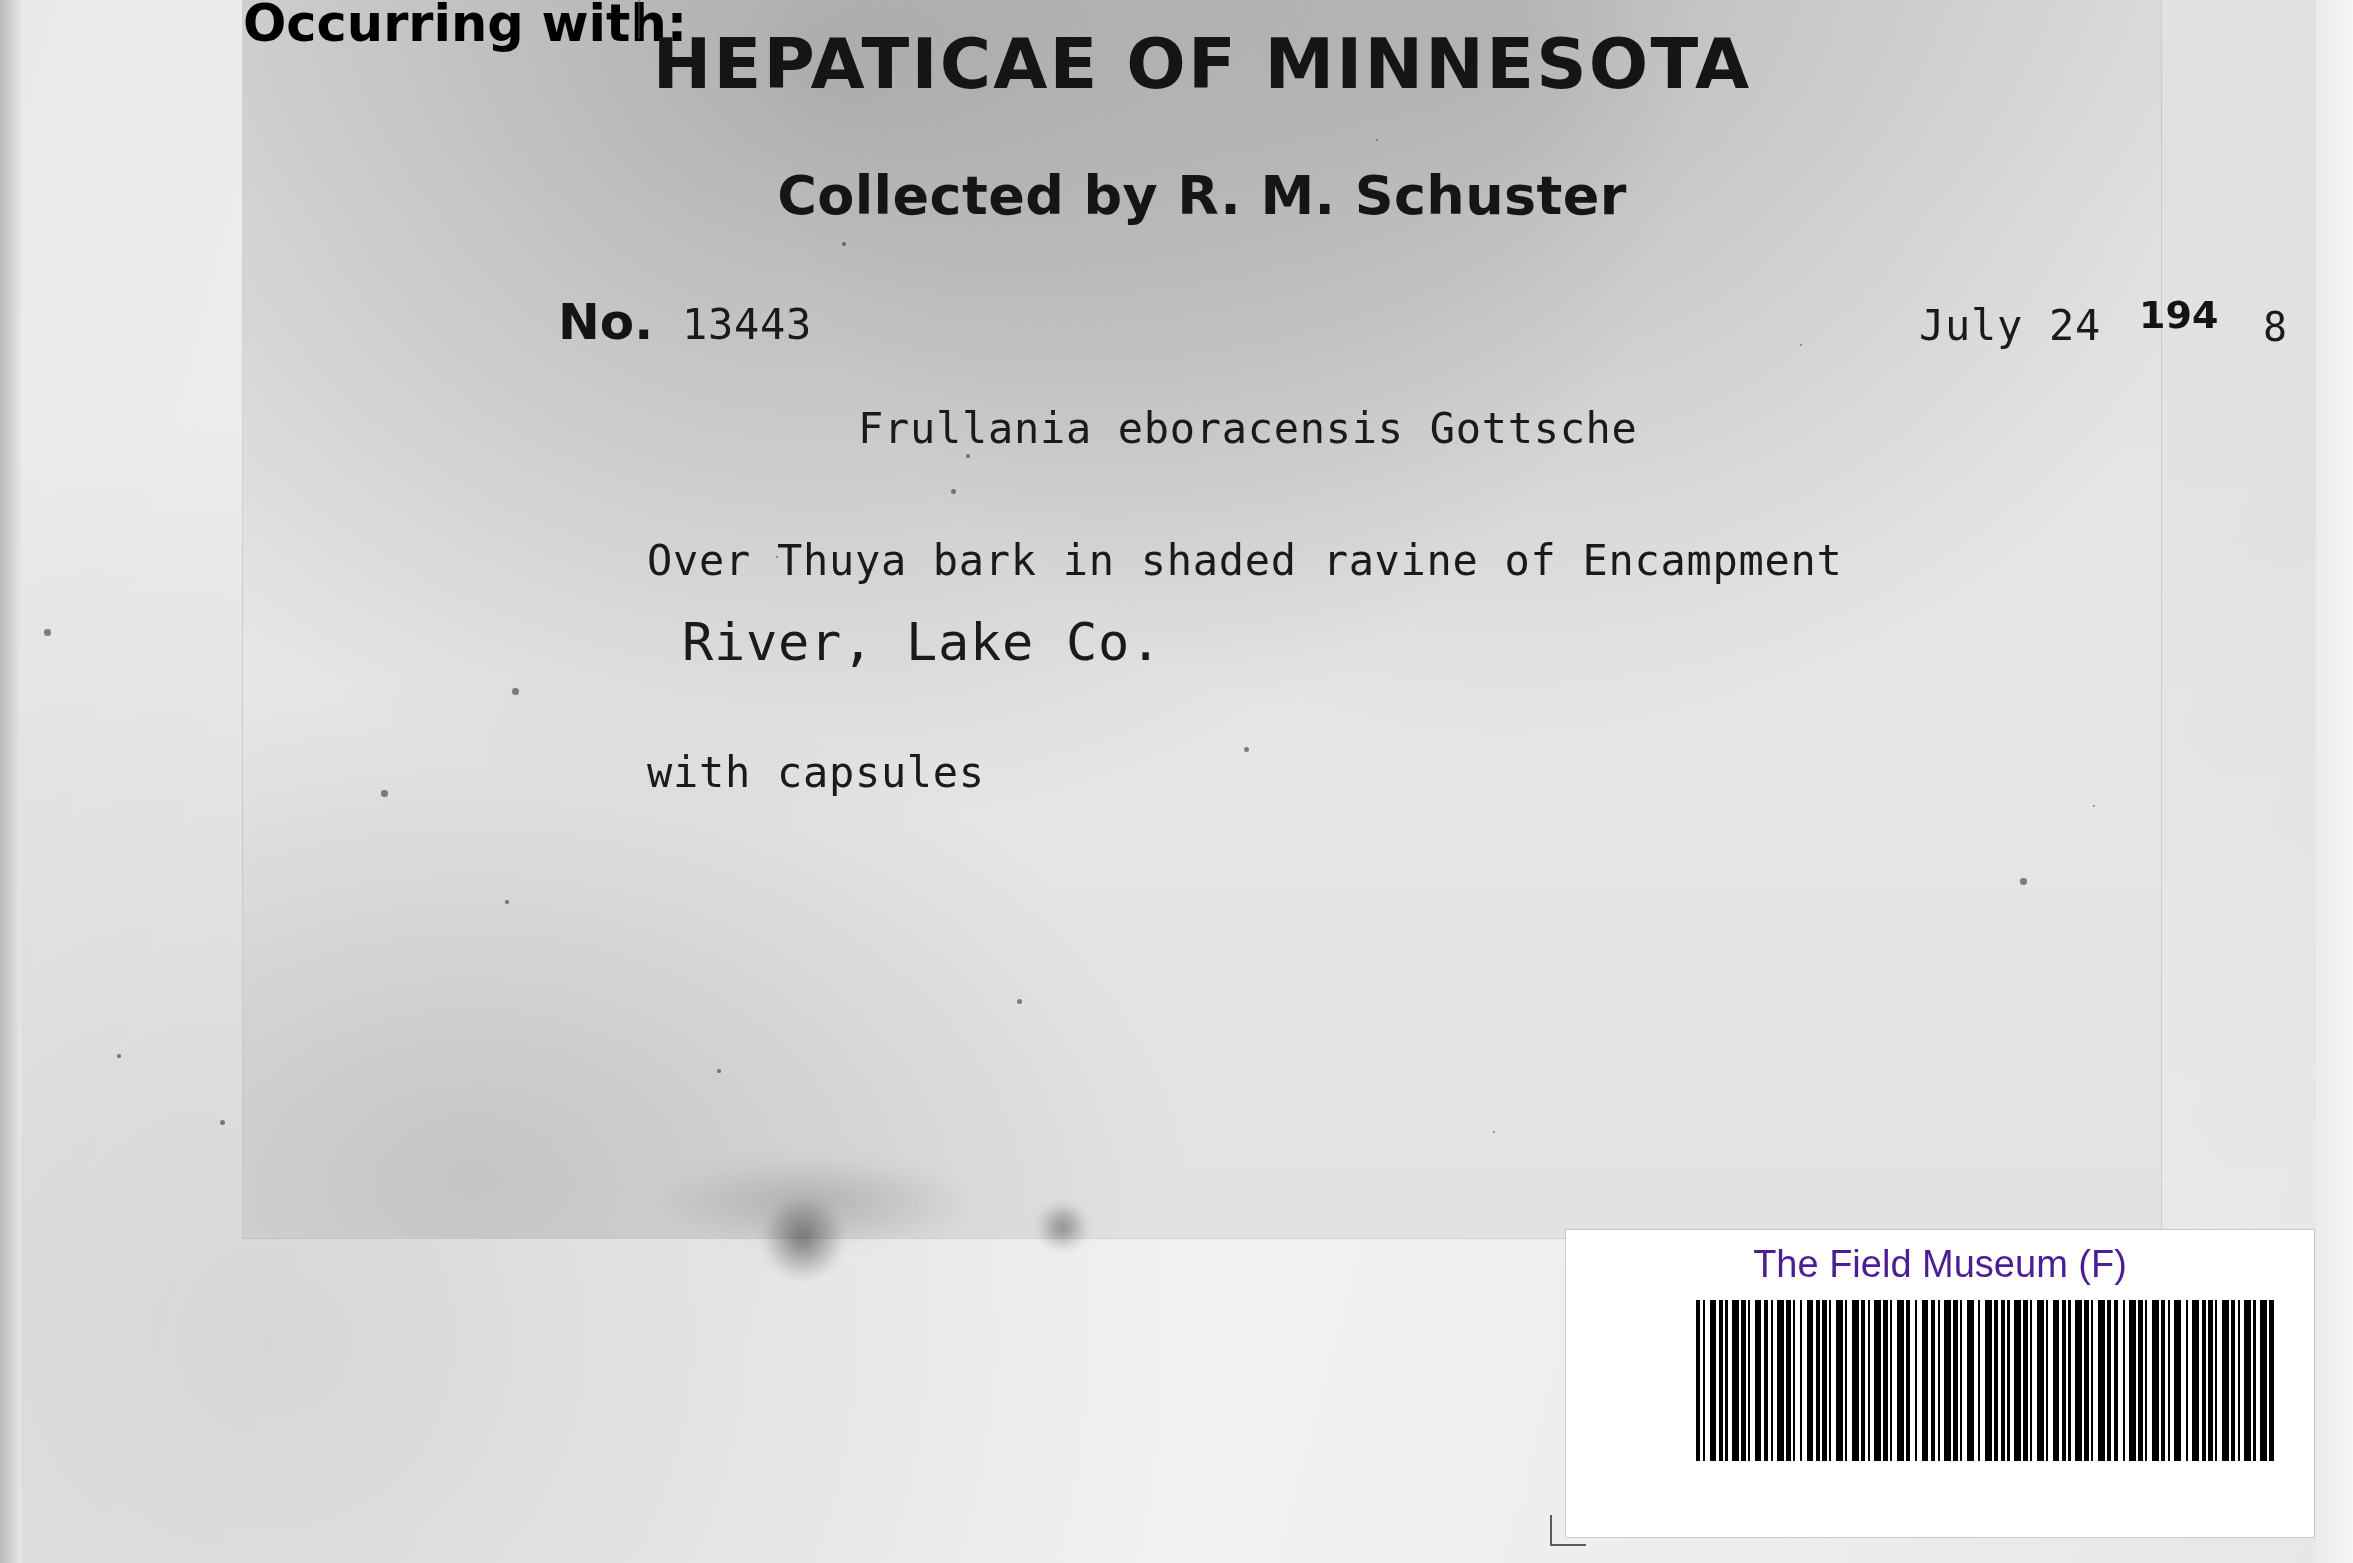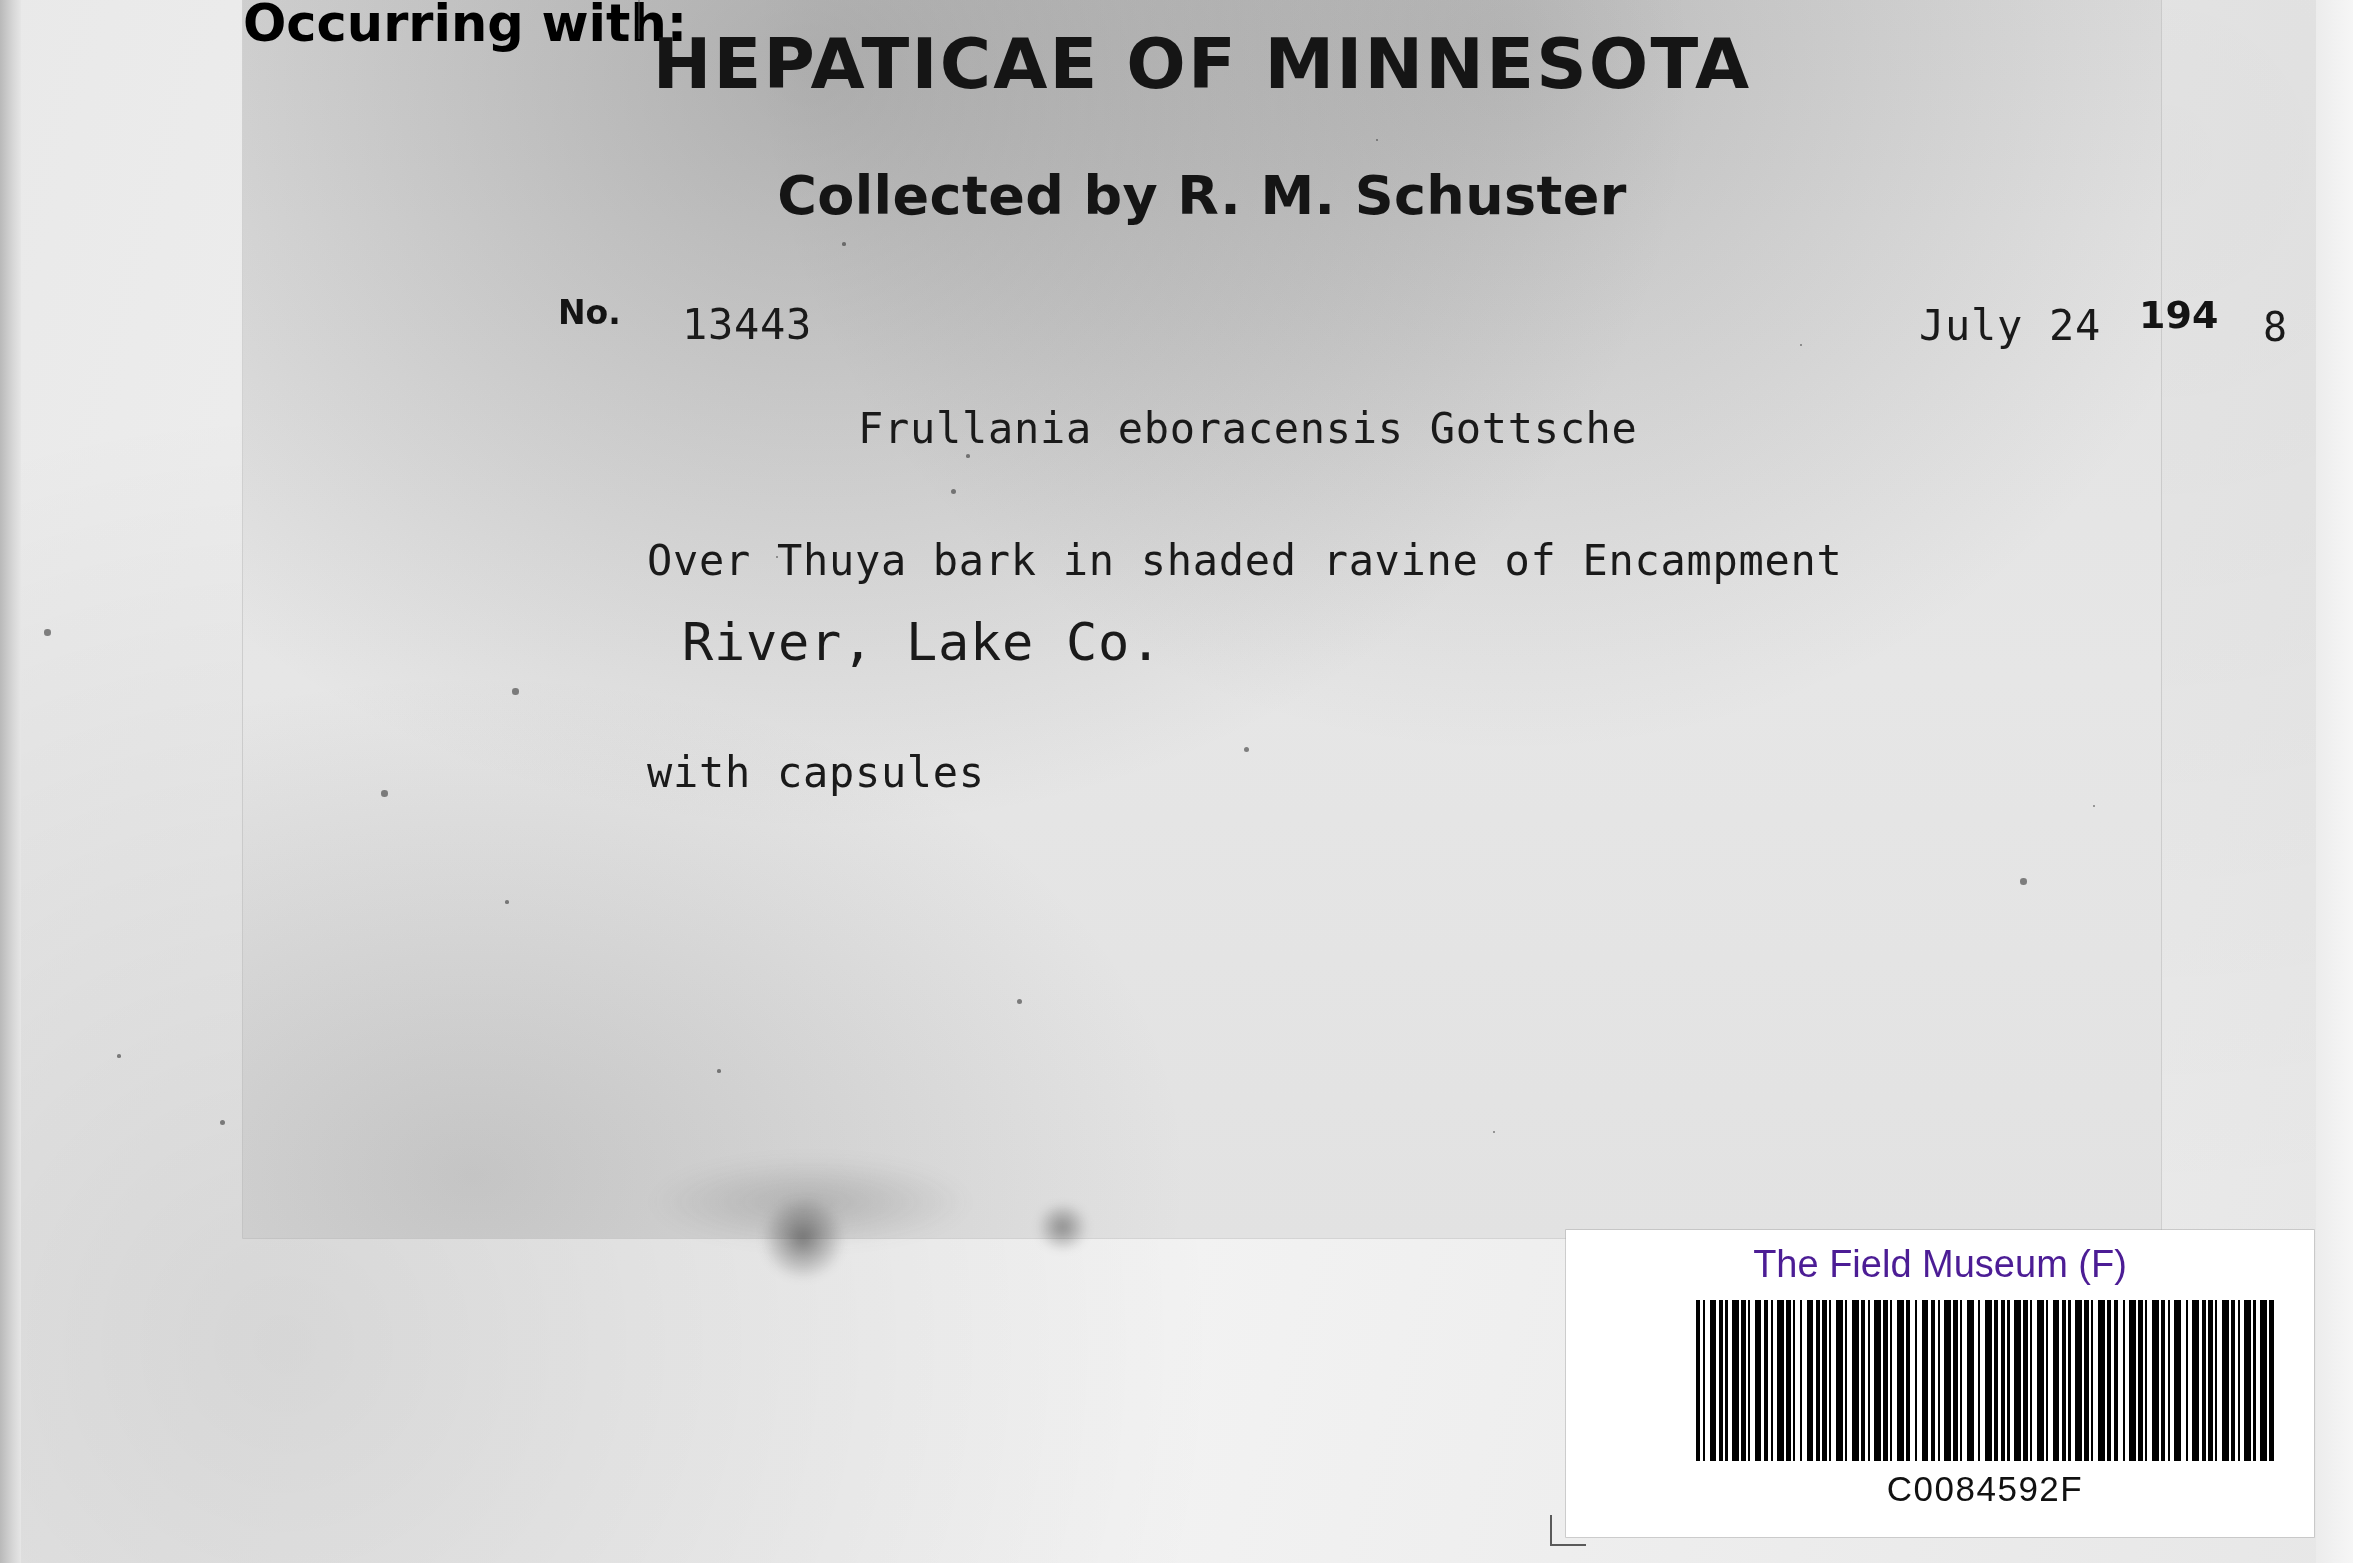--- a/index.html
+++ b/index.html
@@ -114,21 +114,21 @@
     font-weight: bold;
     font-family: "DejaVu Sans", sans-serif;
   }
   .typed {
     position: absolute;
     color: #1a1a1a;
     font-family: "DejaVu Sans Mono", monospace;
     letter-spacing: 0.7px;
   }
 
-  #no-label     { left: 315px;  top: 299px;  font-size: 33px; }
+  #no-label     { left: 315px;  top: 299px;  font-size: 50px; }
   #no-value     { left: 439px;  top: 306px;  font-size: 42px; }
 
   #year-printed { left: 1896px; top: 299px;  font-size: 38px; }
   #date-typed   { left: 1676px; top: 307px;  font-size: 42px; }
   #year-suffix  { left: 2020px; top: 310px;  font-size: 40px; }
 
   #taxon        { left: 615px;  top: 410px;  font-size: 42px; }
   #loc-line-1   { left: 404px;  top: 542px;  font-size: 42px; }
   #loc-line-2   { left: 439px;  top: 618px;  font-size: 52px; }
   #notes        { left: 404px;  top: 754px; font-size: 42px; }
@@ -382,21 +382,20 @@
       <span style="width: 2.3px; background: rgb(0, 0, 0);"></span>
       <span style="width: 4.5px; background: rgb(255, 255, 255);"></span>
       <span style="width: 6.8px; background: rgb(0, 0, 0);"></span>
       <span style="width: 2.3px; background: rgb(255, 255, 255);"></span>
       <span style="width: 2.3px; background: rgb(0, 0, 0);"></span>
       <span style="width: 4.5px; background: rgb(255, 255, 255);"></span>
       <span style="width: 6.8px; background: rgb(0, 0, 0);"></span>
       <span style="width: 2.3px; background: rgb(255, 255, 255);"></span>
       <span style="width: 4.5px; background: rgb(0, 0, 0);"></span>
     </div>
-  <div id="barcode-text">C0084592F</div>
 </div>
 <div id="sticker-notch"></div>
 
 <div class="speck" style="left: 1376px; top: 139px; width: 2.2px; height: 2.2px;"></div>
 <div class="speck" style="left: 966px; top: 454px; width: 3.7px; height: 3.7px;"></div>
 <div class="speck" style="left: 951px; top: 489px; width: 5.1px; height: 5.1px;"></div>
 <div class="speck" style="left: 512px; top: 688px; width: 6.6px; height: 6.6px;"></div>
 <div class="speck" style="left: 776px; top: 556px; width: 2.2px; height: 2.2px;"></div>
 <div class="speck" style="left: 505px; top: 900px; width: 3.7px; height: 3.7px;"></div>
 <div class="speck" style="left: 1017px; top: 999px; width: 5.1px; height: 5.1px;"></div>

